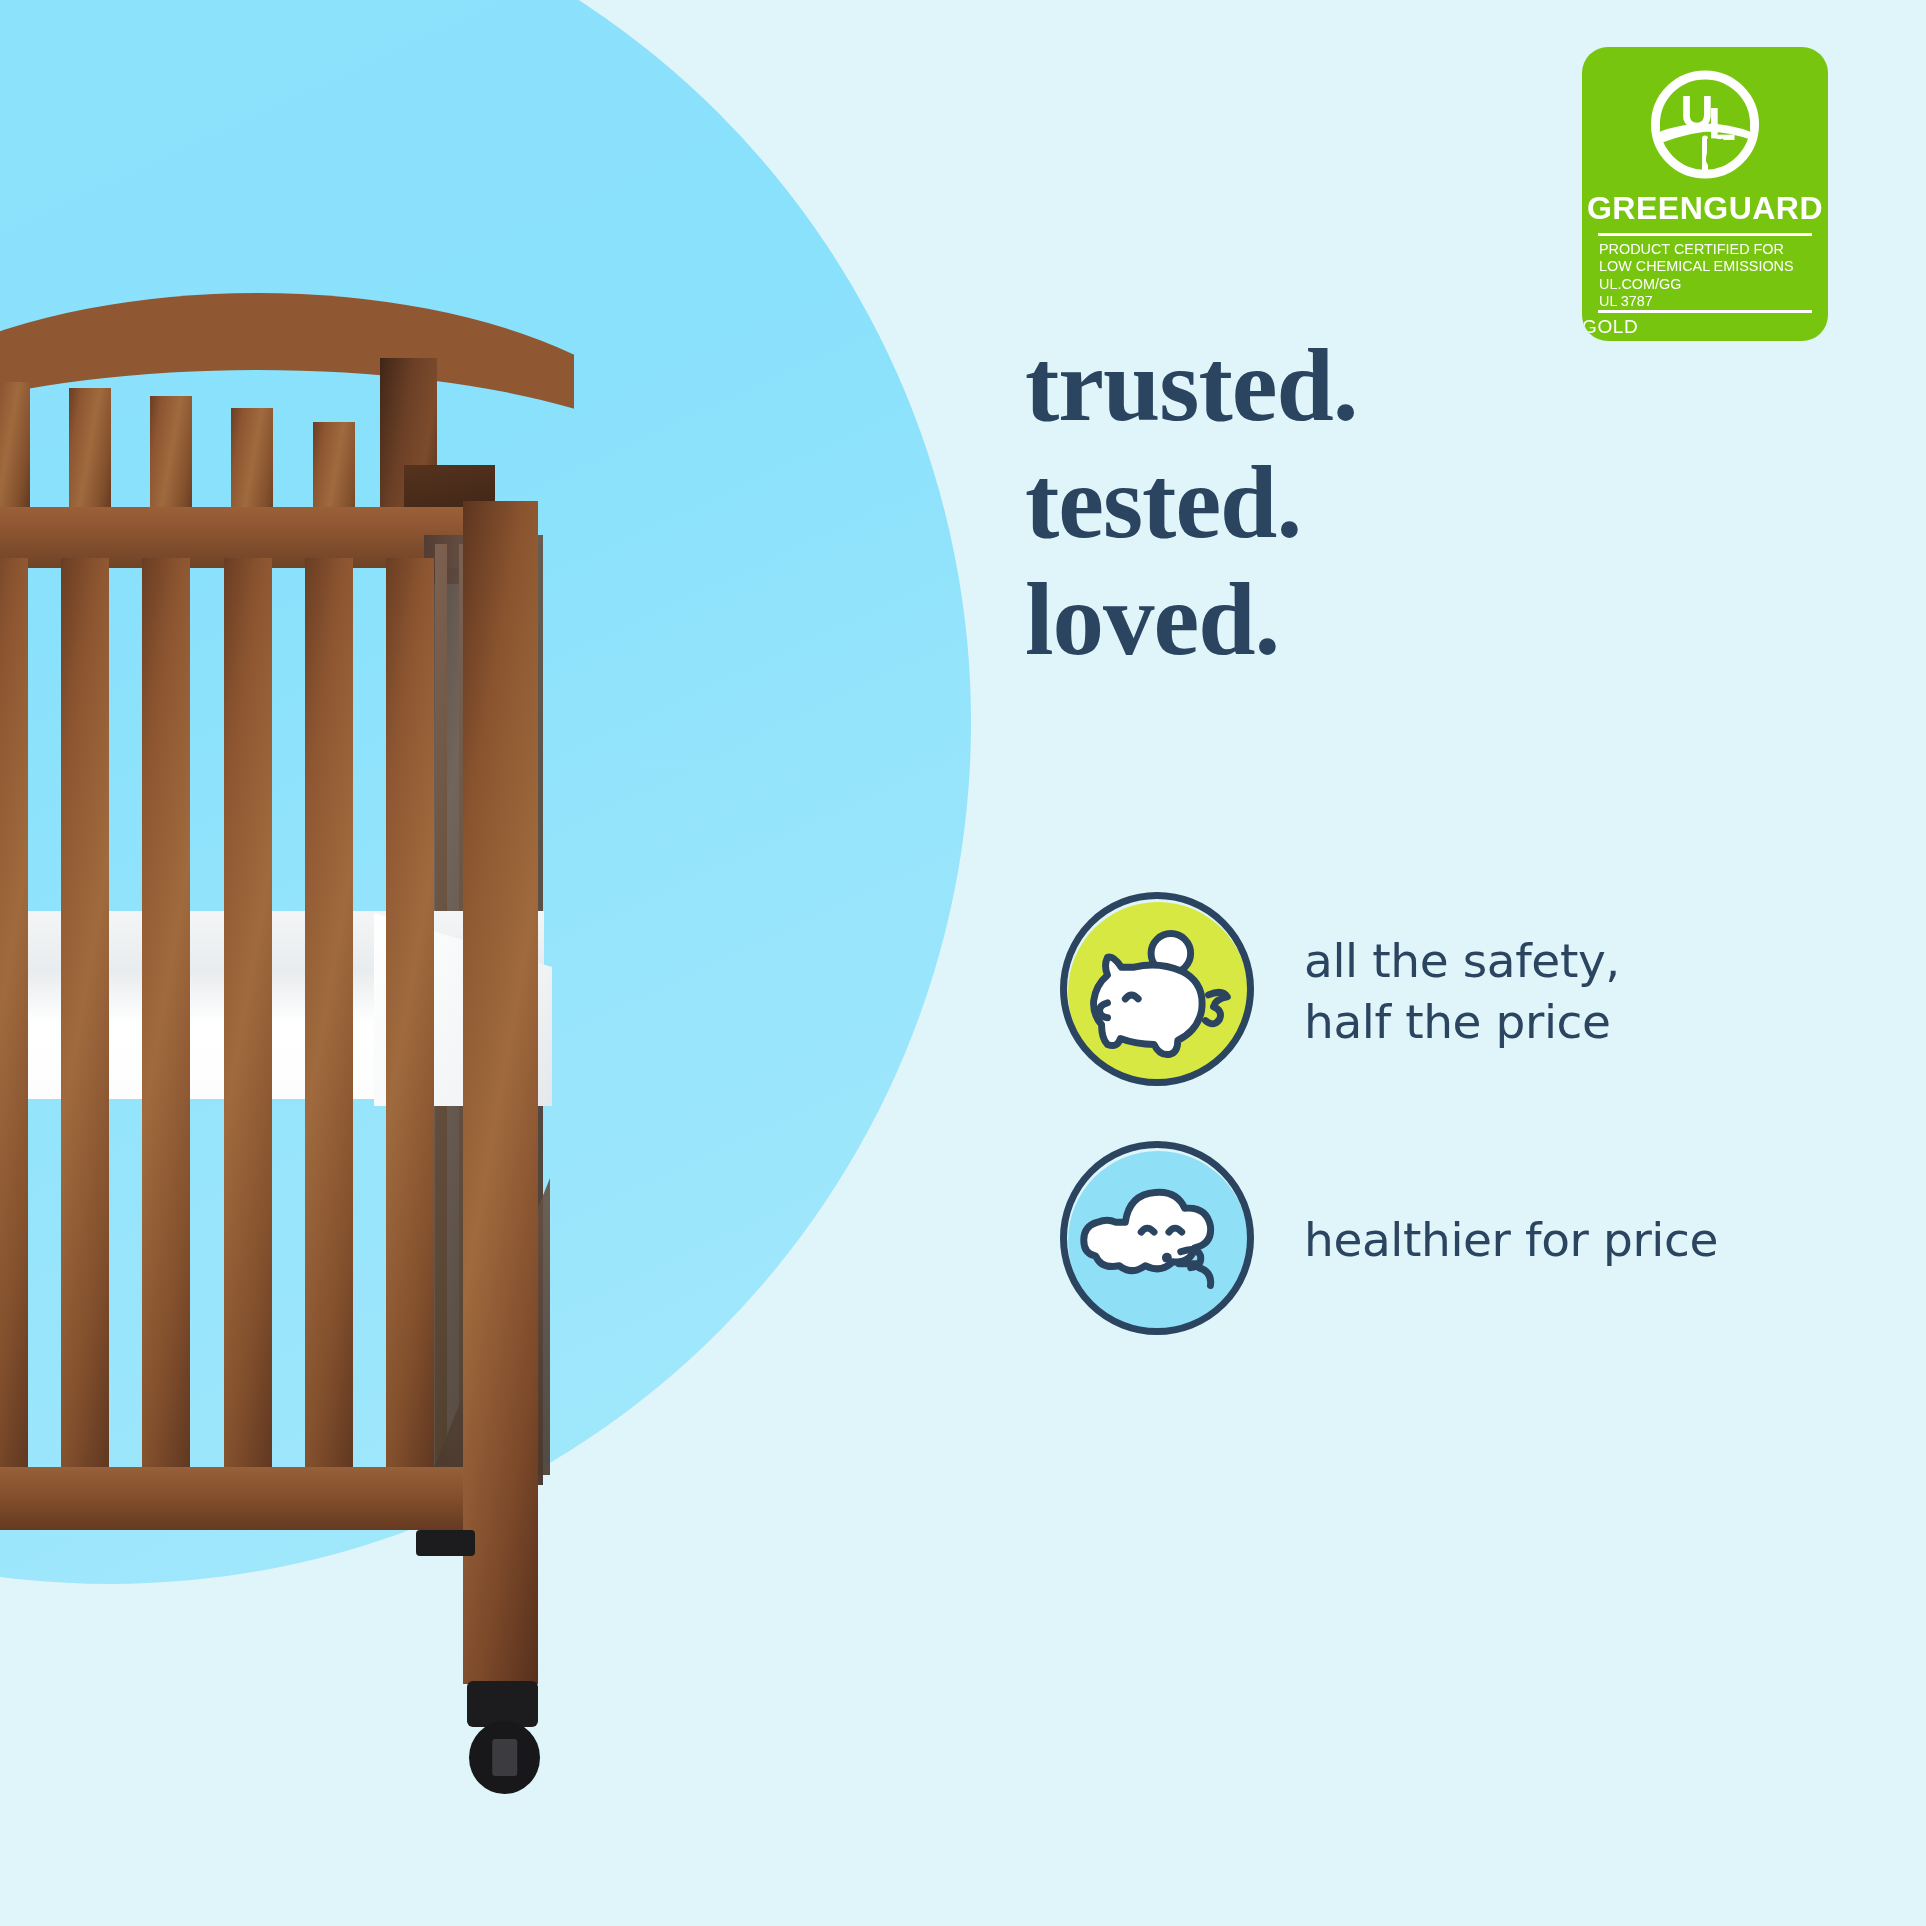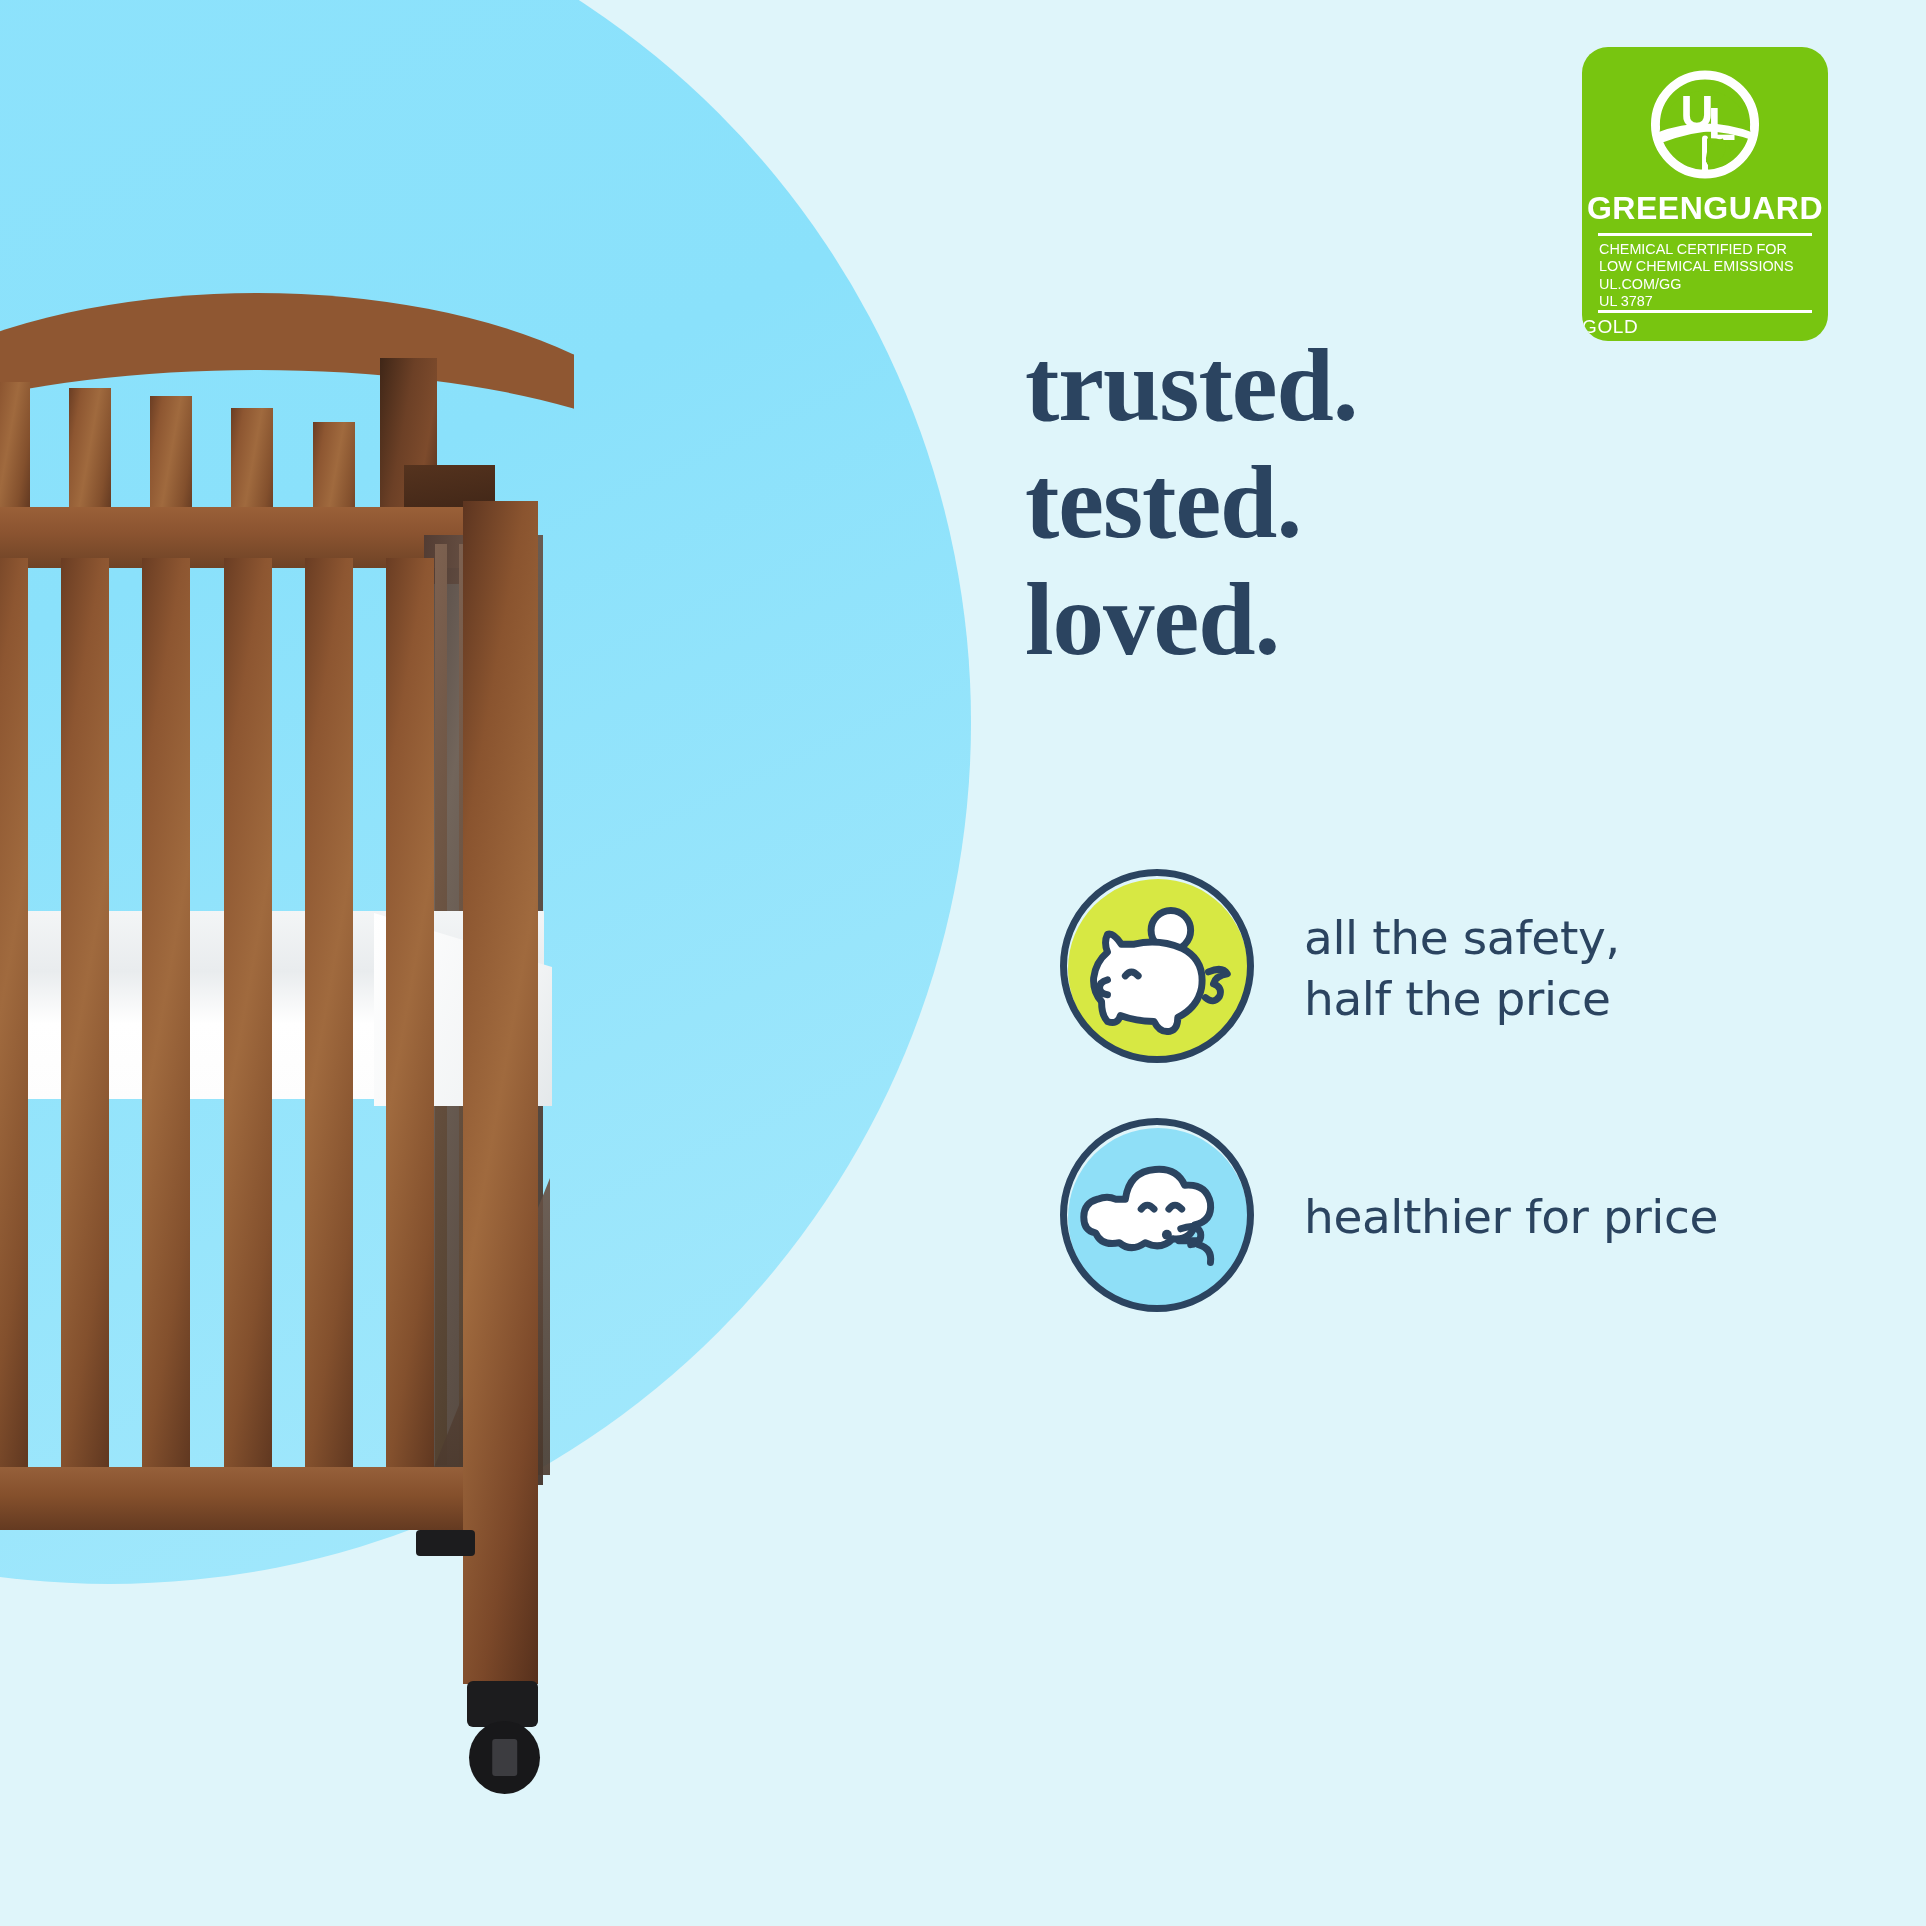--- a/index.html
+++ b/index.html
@@ -241,21 +241,21 @@
     line-height: 117px;
     color: #2b4460;
     letter-spacing: -1px;
   }
   .headline .hl-line { display: block; }
 
   
   .features {
     position: absolute;
     left: 0;
-    top: 843px;
+    top: 866px;
     width: 100%;
   }
   .feature {
     position: relative;
     display: flex;
     align-items: center;
     height: 249px;
   }
   .feature-icon {
     position: relative;
@@ -359,21 +359,21 @@
         <path d="M10 67 Q 58 49 106 67 Q 58 58 10 78 Z" fill="#ffffff"></path>
         <text x="50" y="62" font-family="'Liberation Sans',sans-serif" font-size="46" font-weight="bold" fill="#ffffff" text-anchor="middle">U</text>
         <text x="75" y="74" font-family="'Liberation Sans',sans-serif" font-size="46" font-weight="bold" fill="#ffffff" text-anchor="middle">L</text>
         <path d="M58 104 L58 72" stroke="#ffffff" stroke-width="6" stroke-linecap="round" fill="none"></path>
         <path d="M60 72 Q 86 70 84 92 Q 80 104 60 98 Z" fill="#78c510" stroke="#ffffff" stroke-width="0"></path>
         <path d="M59 96 Q 58 76 76 72 Q 84 86 70 96 Q 64 99 59 96 Z" fill="#78c510"></path>
       </svg>
       <div class="badge-title">GREENGUARD</div>
       <div class="badge-rule r1"></div>
       <div class="badge-lines">
-        <div>CHEMICAL CERTIFIED FOR</div>
+        <div>PRODUCT CERTIFIED FOR</div>
         <div>LOW CHEMICAL EMISSIONS</div>
         <div>UL.COM/GG</div>
         <div>UL 3787</div>
       </div>
       <div class="badge-rule r2"></div>
       <div class="badge-gold">GOLD</div>
     </div>
 
     <div class="headline">
       <span class="hl-line">trusted.</span>

